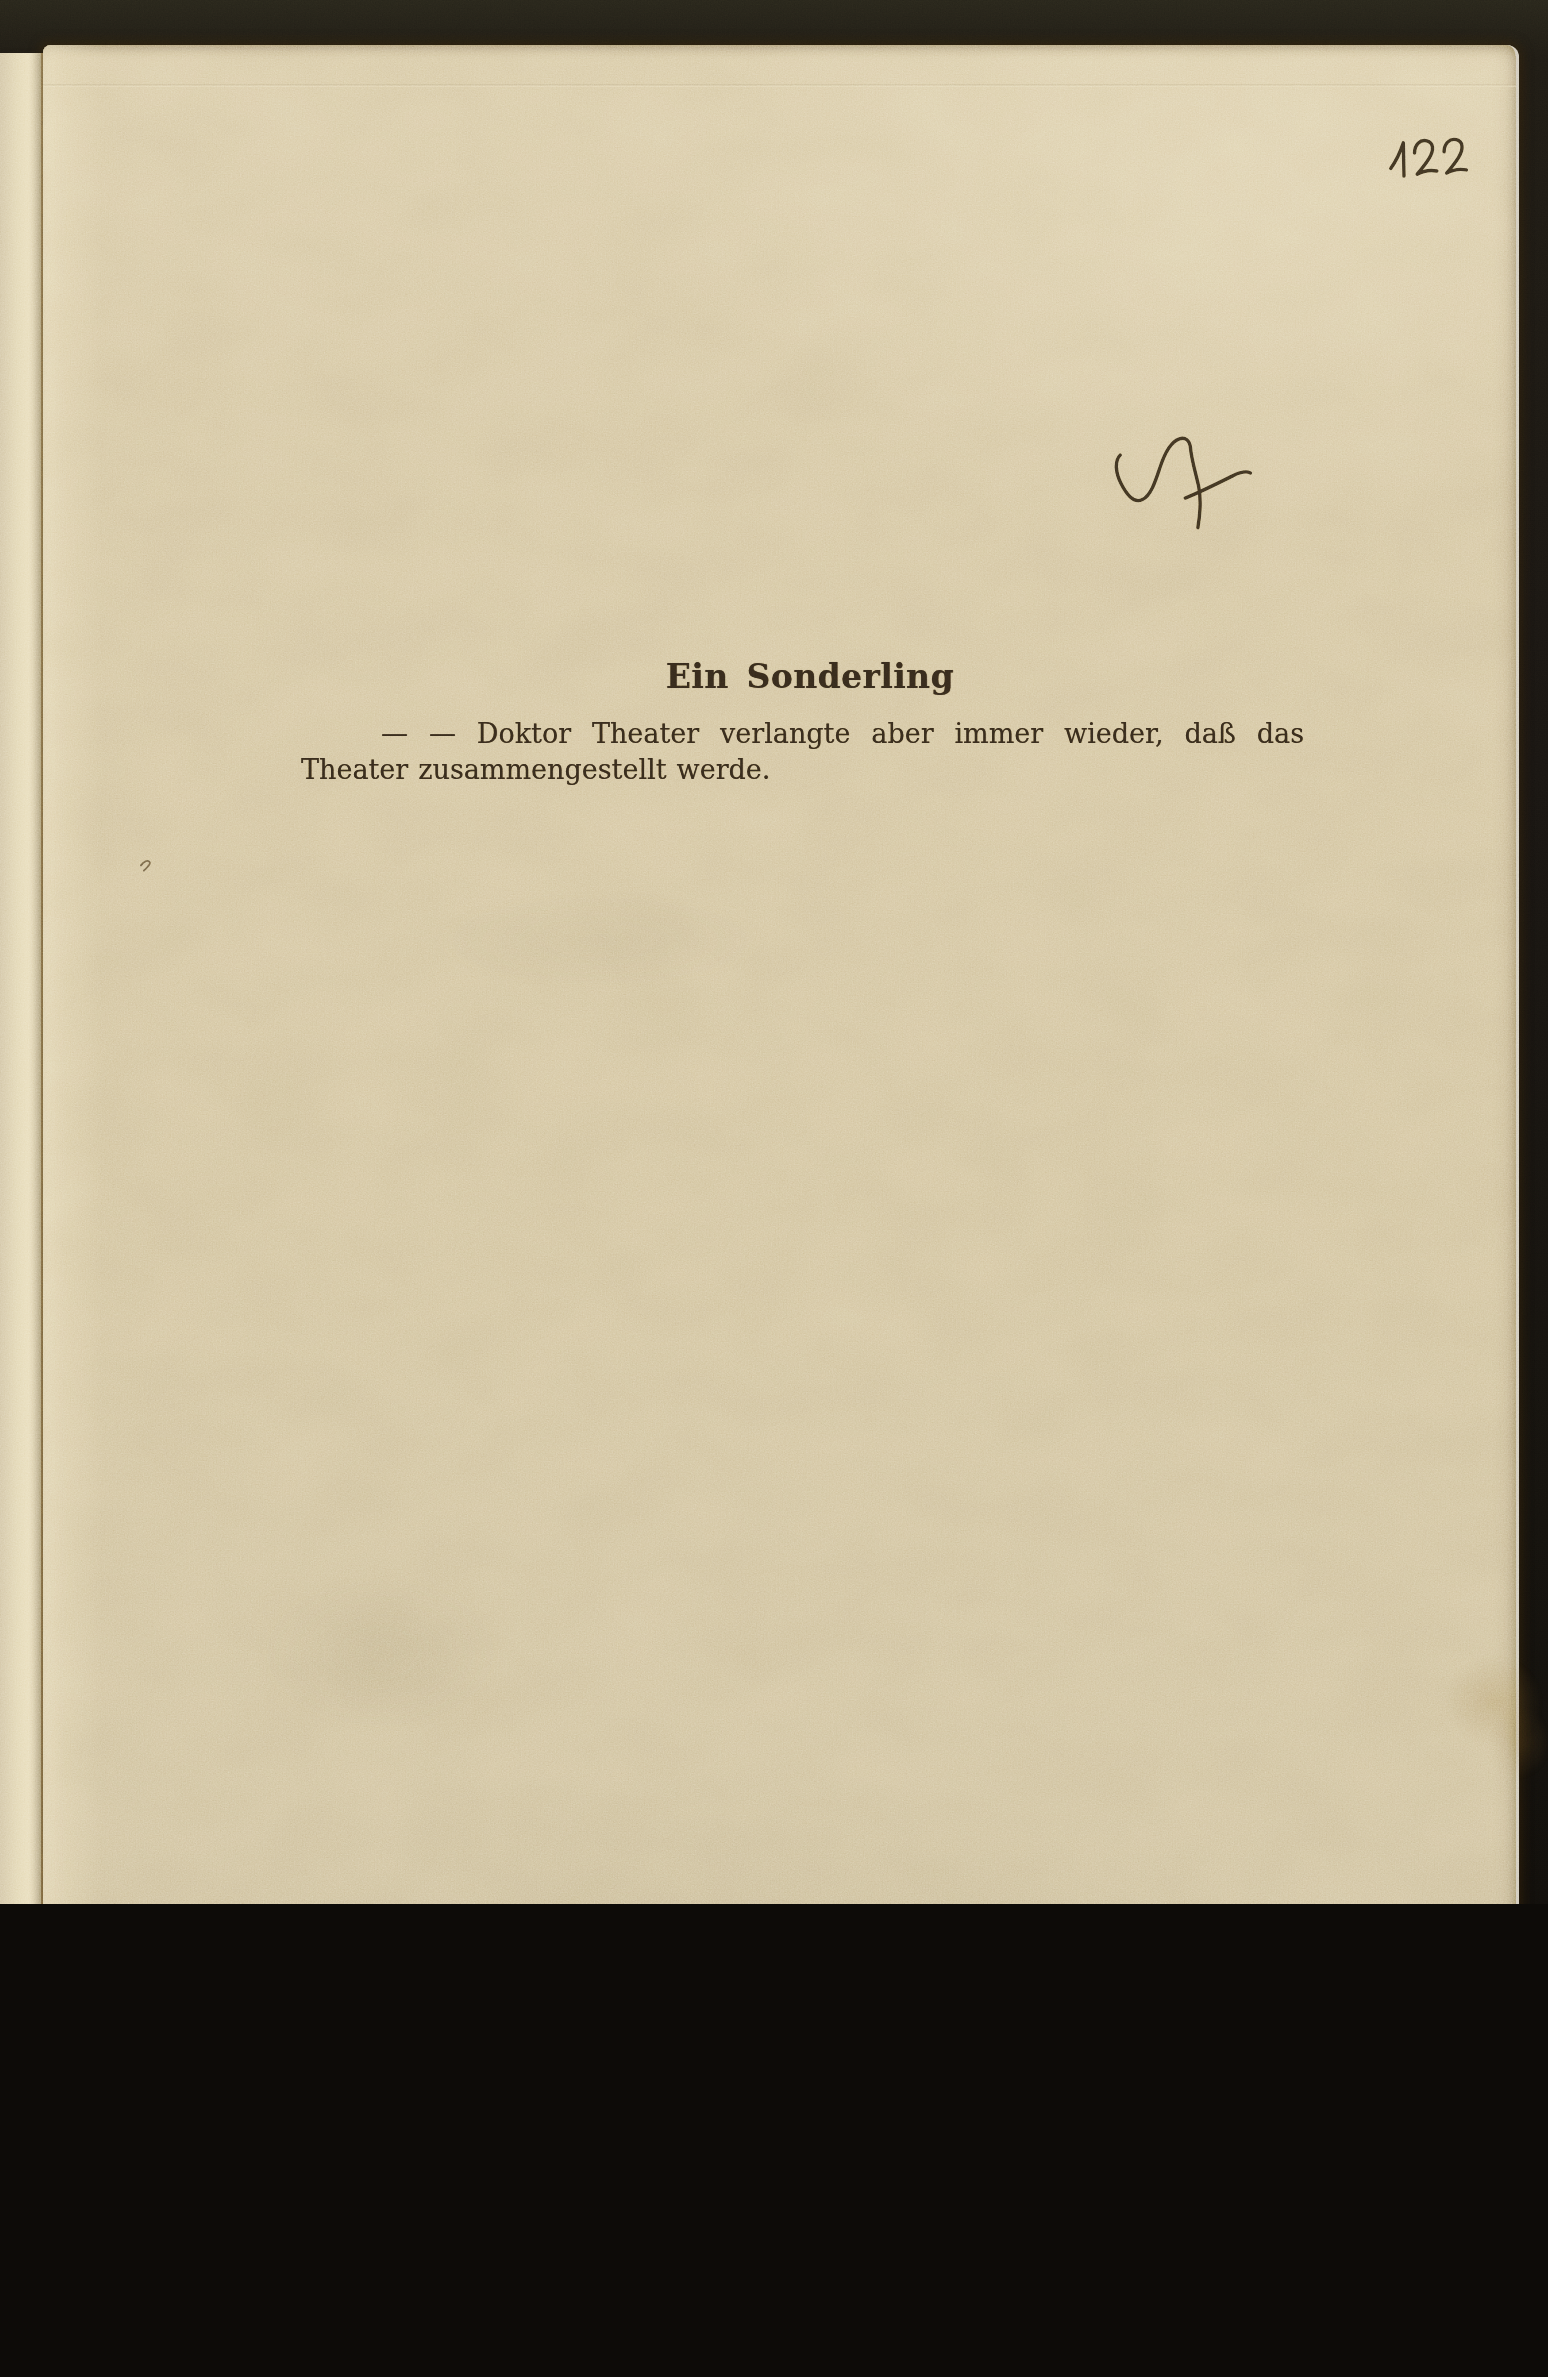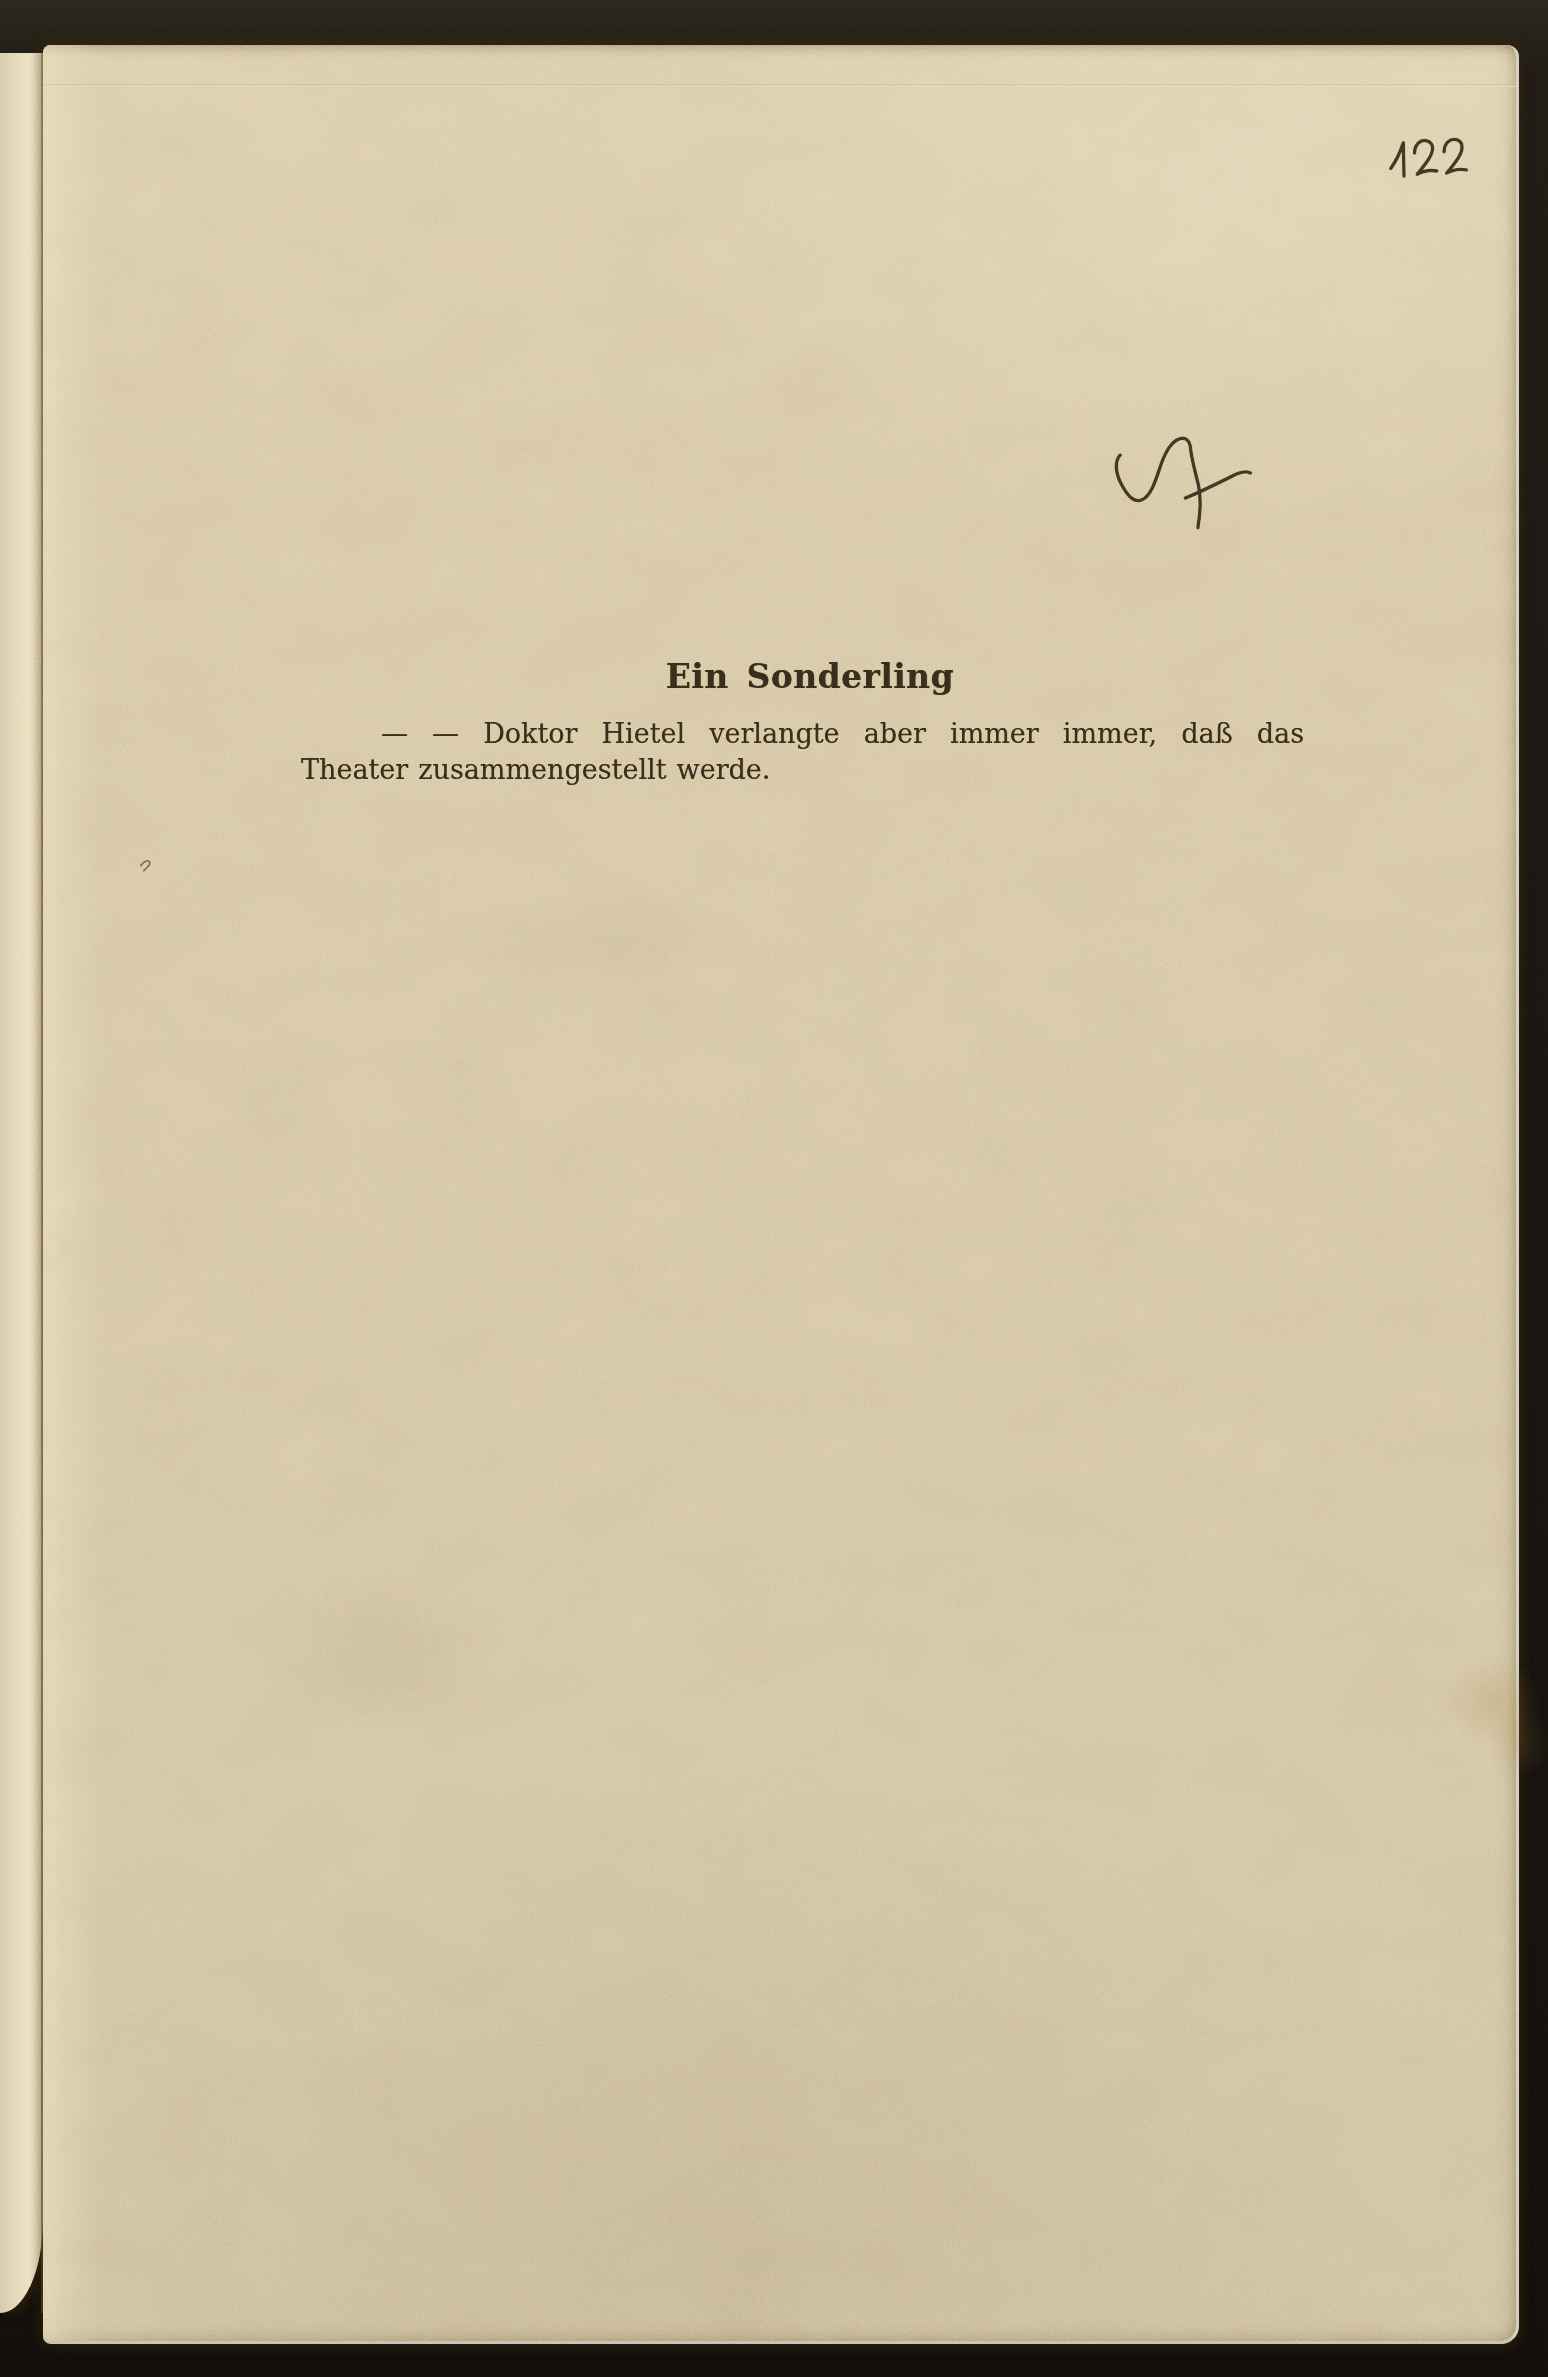--- a/index.html
+++ b/index.html
@@ -1,18 +1,18 @@
 <!DOCTYPE html>
 <html lang="de" style="font-size:12px"><head>
 <meta charset="utf-8">
 <style>
   html,body{margin:0;padding:0;background:#0d0b08;}
   #scan{
     position:relative;
-    width:1548px;height:2377px;
+    width:1548px;height:1904px;
     overflow:hidden;
     background:
       linear-gradient(180deg,#232118 0%,#1b1812 3%,#161310 40%,#12100c 80%,#0f0d0a 100%);
     font-family:"DejaVu Serif","Liberation Serif",serif;
   }
 
   
   .underpages{
     position:absolute;left:0;top:53px;width:43px;height:2260px;
     background:linear-gradient(90deg,#cdbe9c 0%,#dfd2ac 40%,#e6d9b4 68%,#cfc09a 100%);
@@ -124,21 +124,21 @@
       <path d="M 100,92 C 120,84 144,72 164,62 C 174,57 182,55 188,58"></path>
     </svg>
 
     <svg class="hw hw-tick" viewBox="0 0 22 26" aria-hidden="true">
       <path d="M 4,14 C 8,8 14,6 16,10 C 17,13 12,17 8,21"></path>
     </svg>
 
     <div class="content">
       <h1>Ein Sonderling</h1>
       <div class="paragraph">
-          <div class="line first">— — Doktor Hietel verlangte aber immer immer, daß das</div>
+          <div class="line first">— — Doktor Theater verlangte aber immer wieder, daß das</div>
           <div class="line last">Theater zusammengestellt werde.</div>
         </div>
     </div>
 
     <div class="stain"></div>
     <div class="ghost g1"></div>
     <div class="ghost g2"></div>
 
     <svg class="mottle" aria-hidden="true" viewBox="0 0 1982 3090" width="1473" height="2296">
       <filter id="mottleF">

